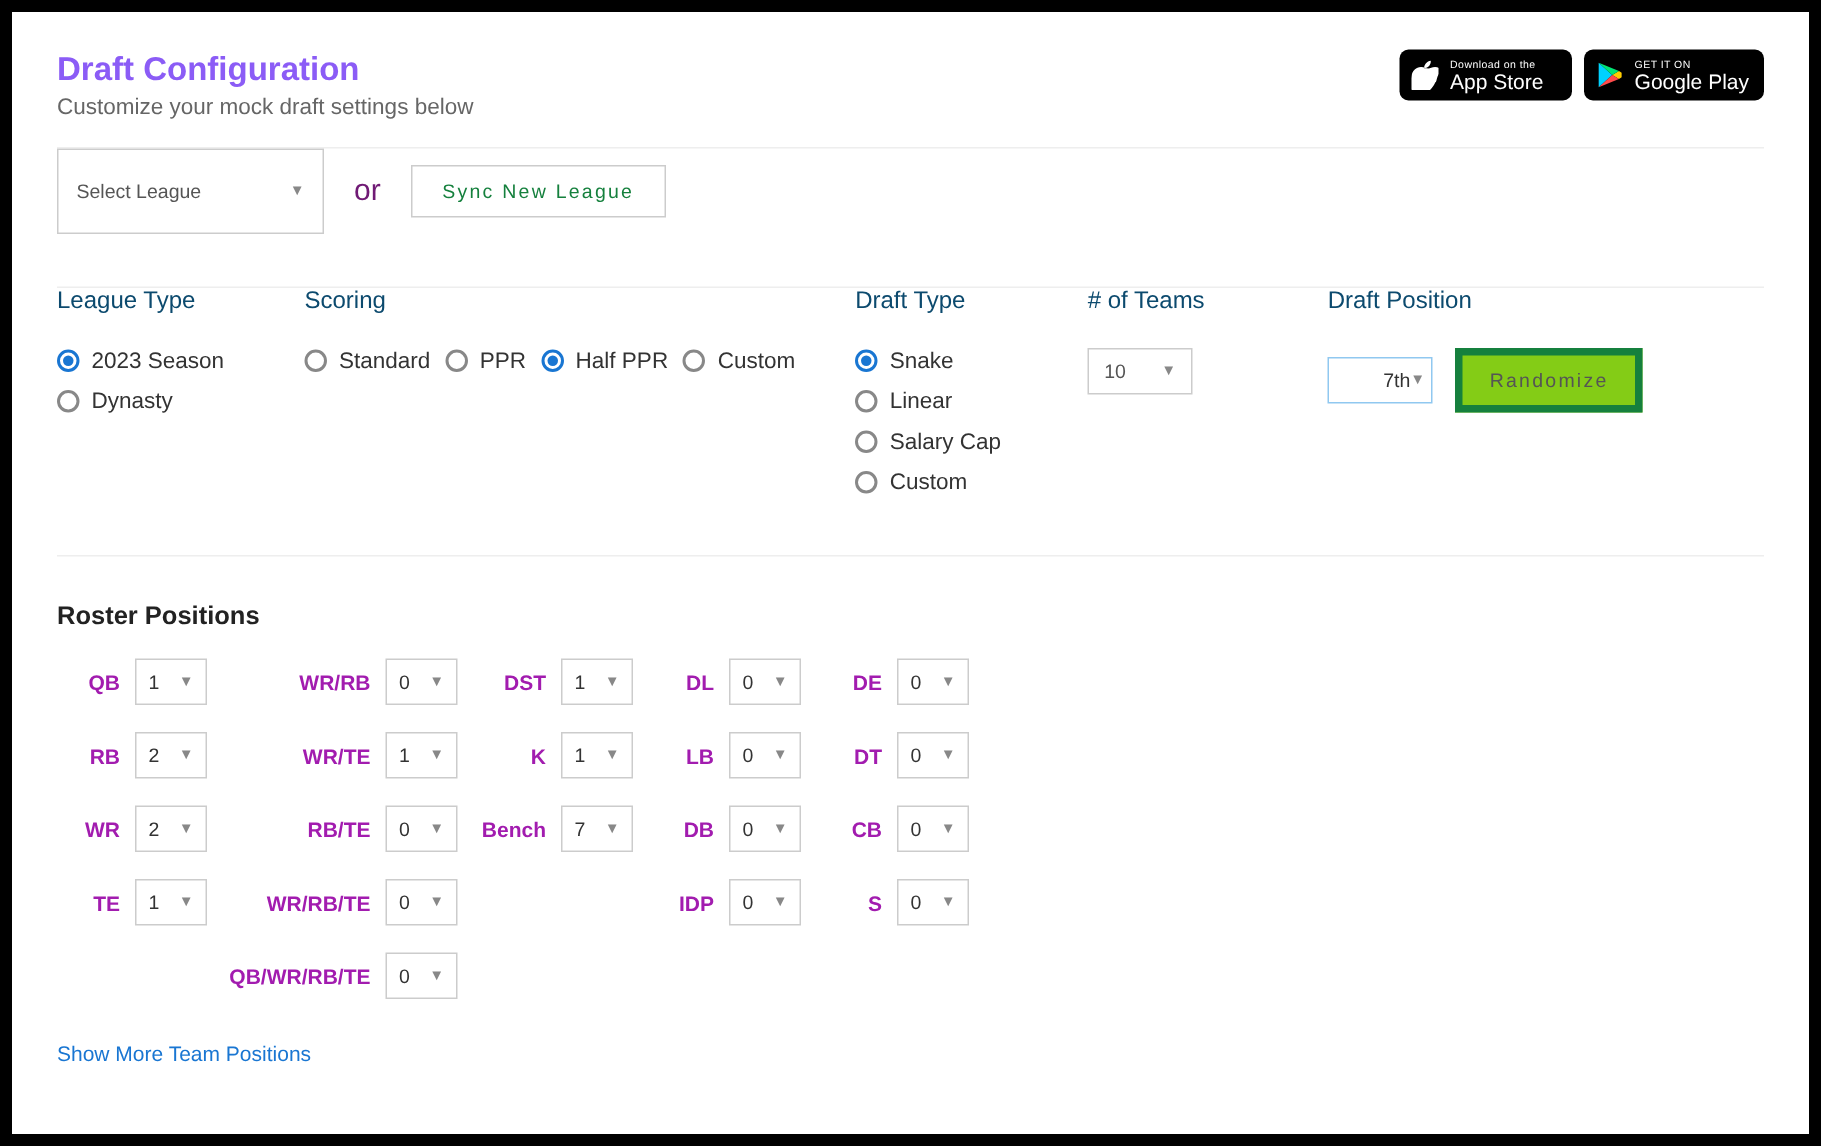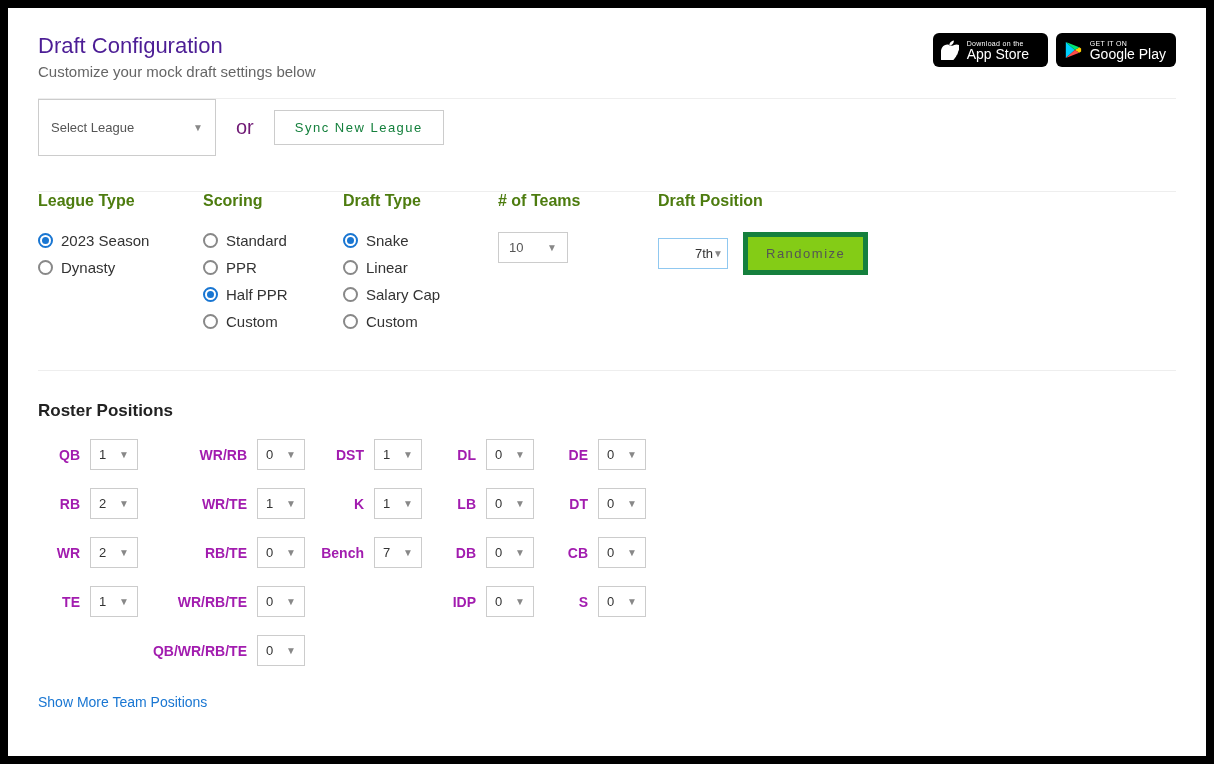--- a/index.html
+++ b/index.html
@@ -15,22 +15,22 @@
   padding: 25px 30px 30px 30px;
 }
 .header-row {
   display: flex;
   justify-content: space-between;
   align-items: flex-start;
   margin-bottom: 18px;
 }
 .title {
   font-size: 22px;
-  font-weight: 400;
-  color: #4c1d95;
+  font-weight: 700;
+  color: #8b5cf6;
 }
 .subtitle {
   font-size: 15px;
   color: #666;
   margin-top: 4px;
 }
 .badges { display: flex; gap: 8px; }
 .badge {
   background: #000;
   color: #fff;
@@ -82,21 +82,21 @@
   background: #fff;
   cursor: pointer;
 }
 .config-grid {
   display: flex;
   gap: 40px;
   margin-bottom: 40px;
   align-items: flex-start;
 }
 .col { display: flex; flex-direction: column; gap: 12px; }
-.col-heading { font-size: 16px; font-weight: 700; color: #4d7c0f; margin-bottom: 10px;}
+.col-heading { font-size: 16px; font-weight: 400; color: #0c4a6e; margin-bottom: 10px;}
 .radio-row { display: flex; align-items: center; gap: 8px; cursor: pointer; }
 .radio-outer {
   width: 15px; height: 15px; border: 2px solid #888; border-radius: 50%;
   display: flex; align-items: center; justify-content: center;
 }
 .radio-outer.checked { border-color: #1976d2; }
 .radio-inner { width: 7px; height: 7px; background: #1976d2; border-radius: 50%; }
 .radio-label { font-size: 15px; color: #333; }
 .teams-row, .pos-row { display: flex; align-items: center; gap: 15px; }
 .randomize-btn {
@@ -189,21 +189,21 @@
               <span class="radio-outer"></span>
               <span class="radio-label">Dynasty</span>
             </div>
           </div>
         </div>
     </div>
 
     <div class="col" style="min-width:100px">
       <div class="col-heading">Scoring</div>
       <div id="sc-opts">
-          <div style="display: flex; flex-direction: column; gap: 10px; justify-content: space-between;">
+          <div style="display: flex; flex-direction: row; gap: 10px; justify-content: space-between;">
             <div class="radio-row">
               <span class="radio-outer"></span>
               <span class="radio-label">Standard</span>
             </div>
             <div class="radio-row">
               <span class="radio-outer"></span>
               <span class="radio-label">PPR</span>
             </div>
             <div class="radio-row">
               <span class="radio-outer checked">

